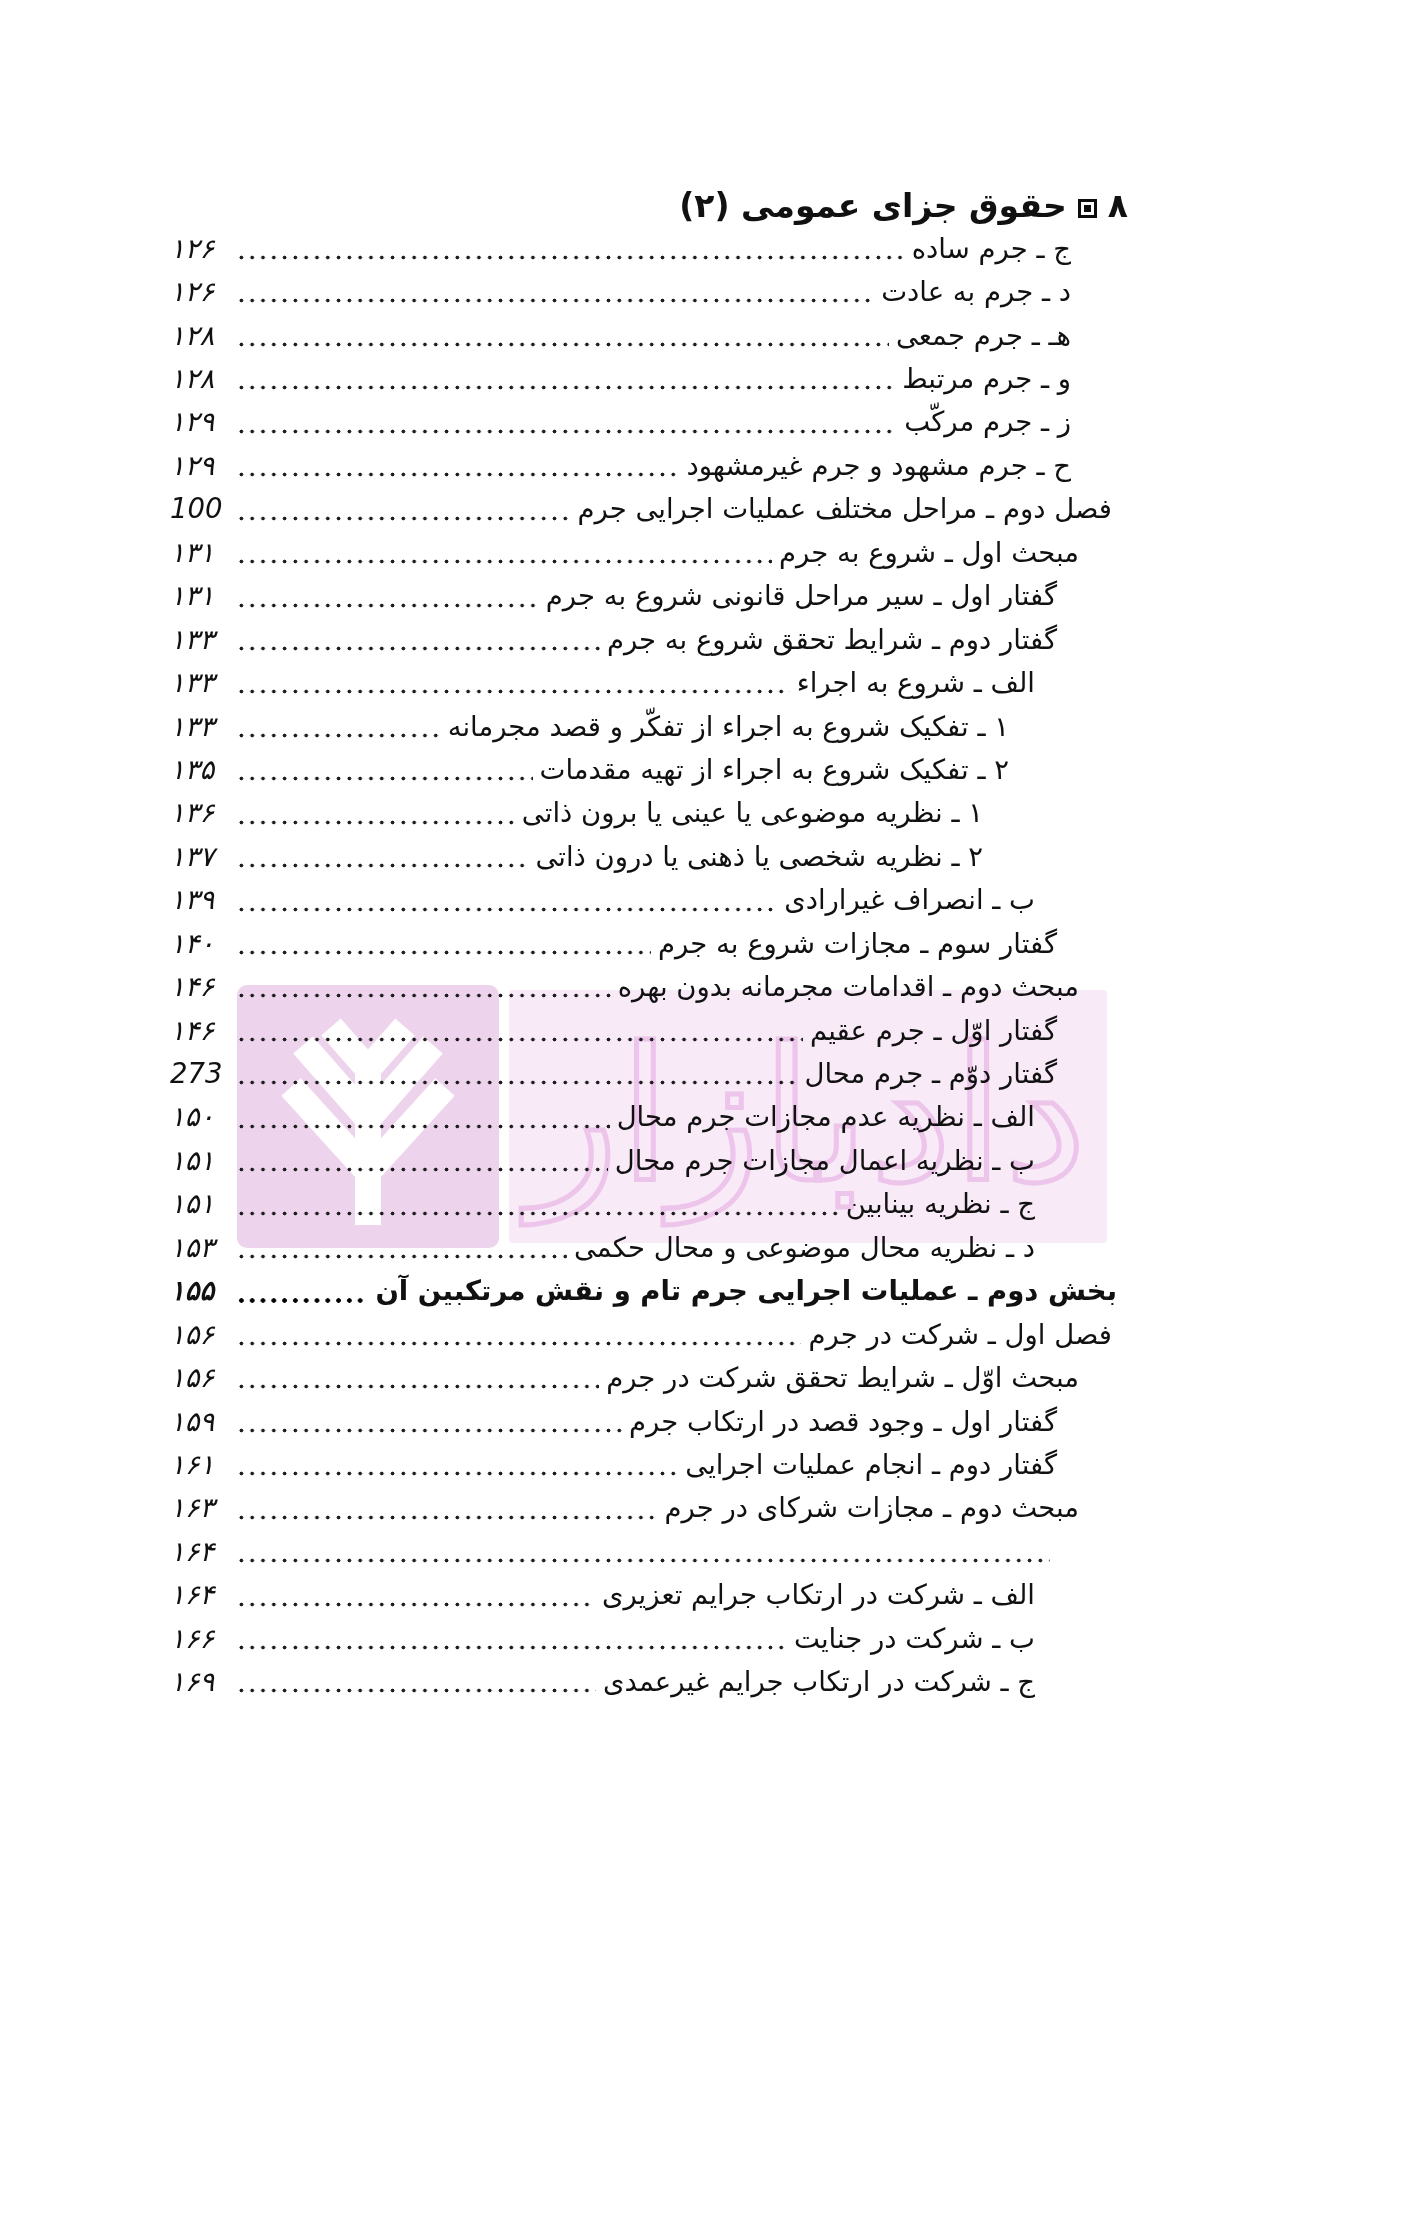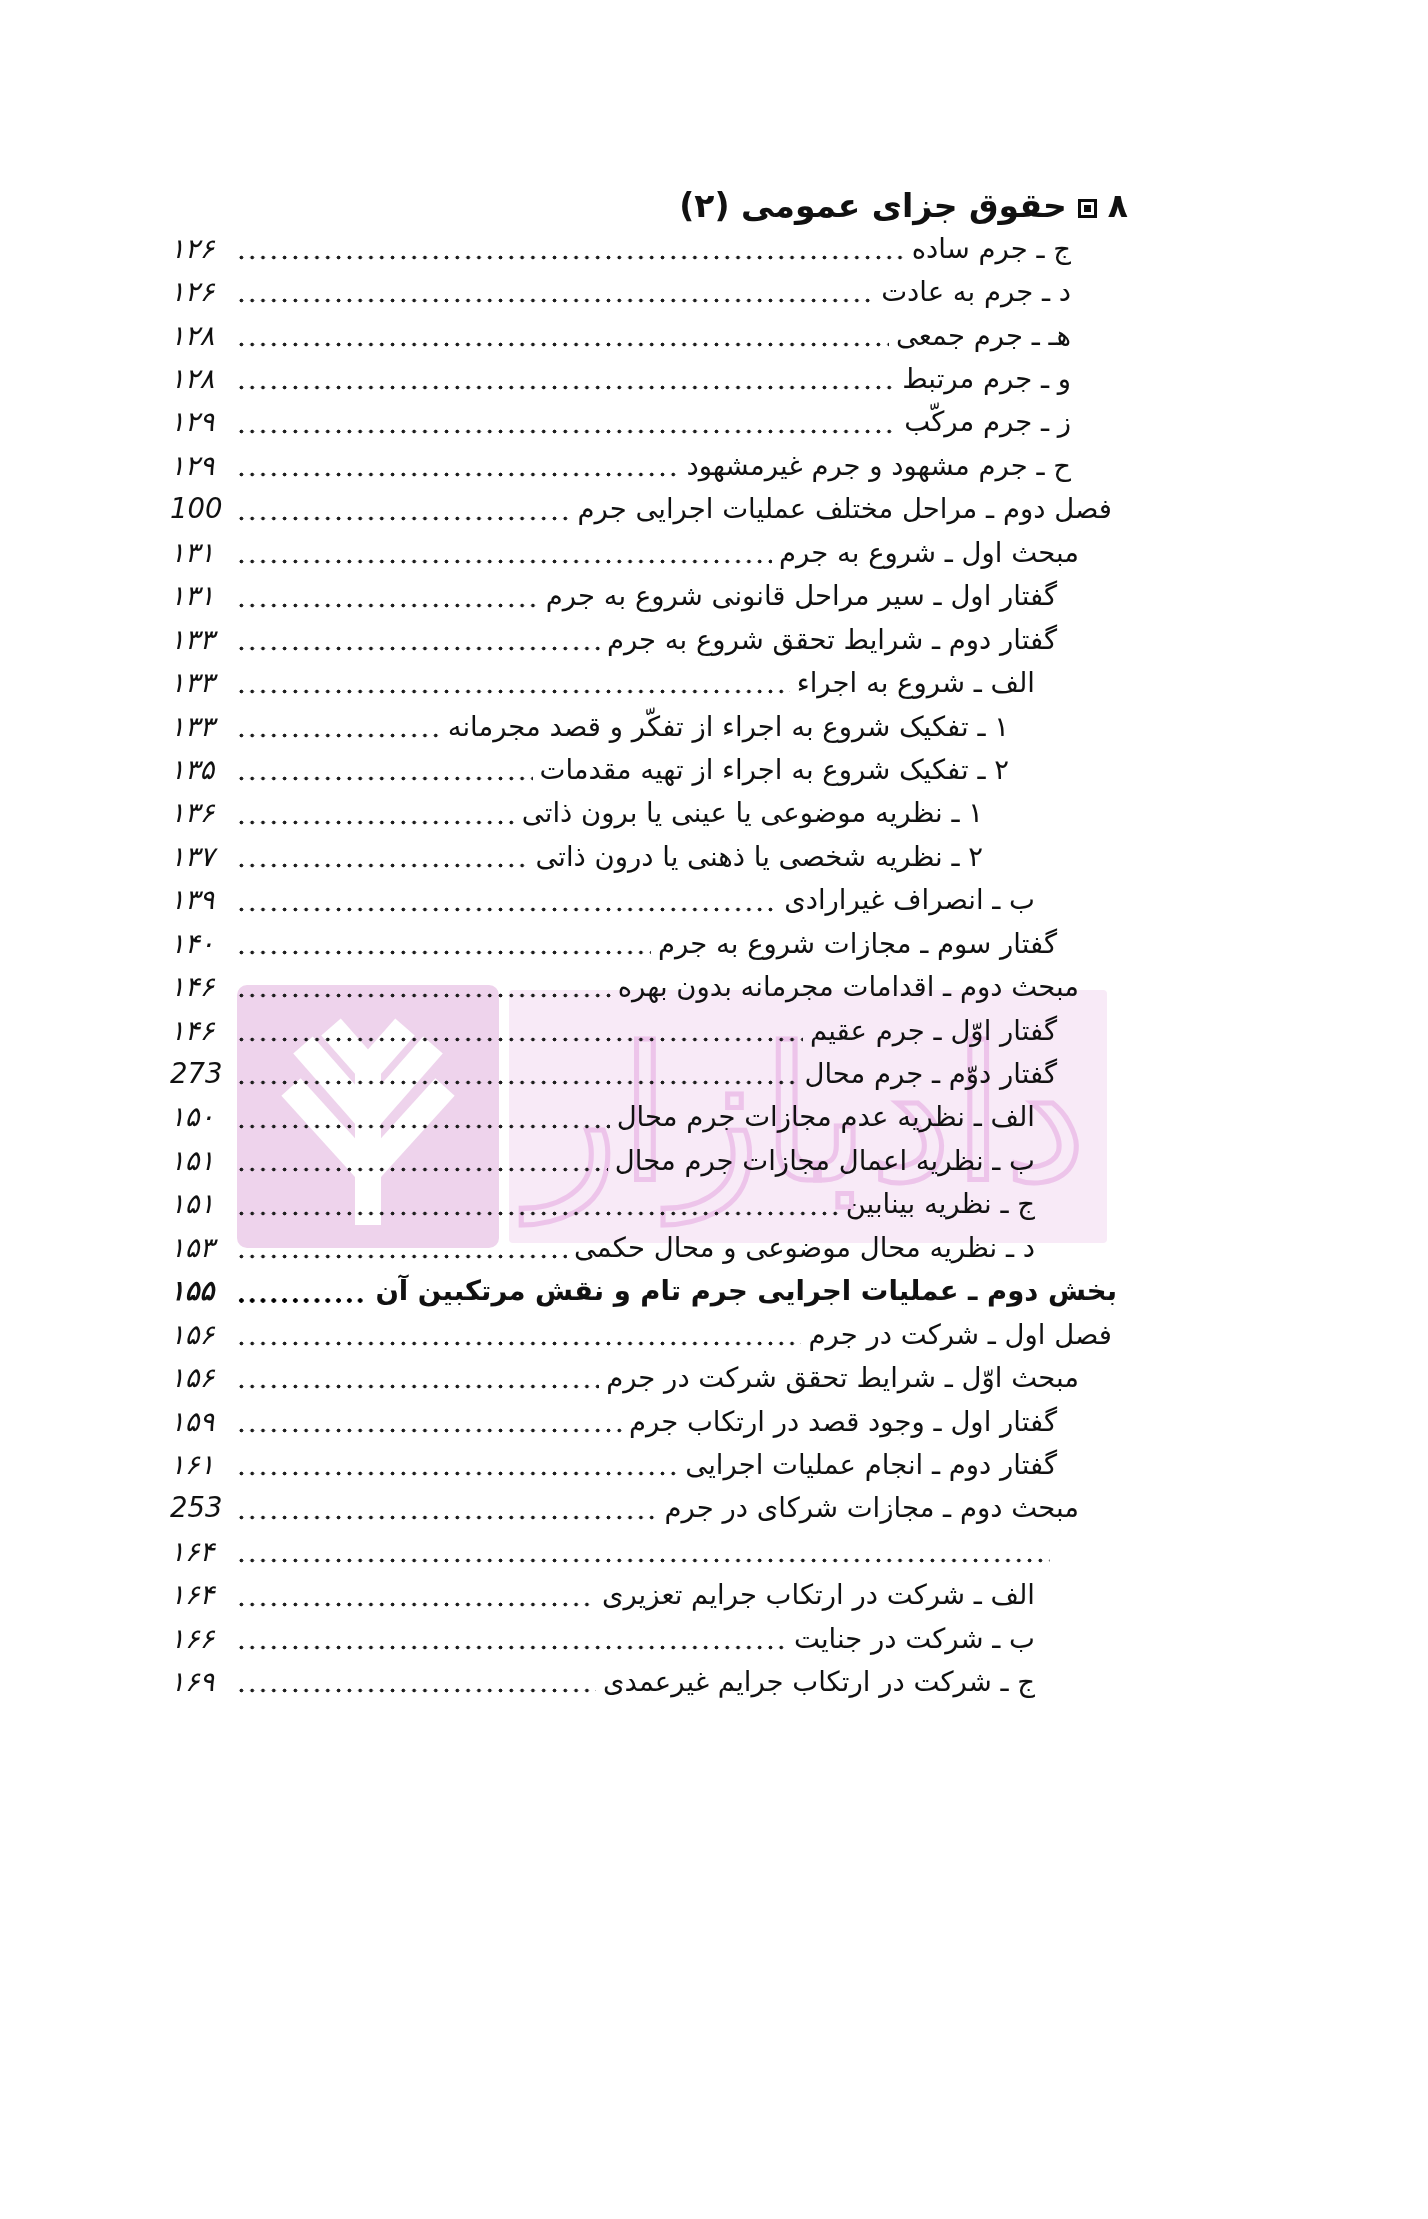--- a/index.html
+++ b/index.html
@@ -220,21 +220,21 @@
         <span class="toc-page">۱۵۹</span>
       </div>
       <div class="toc-row lvl-goftar">
         <span class="toc-title">گفتار دوم ـ انجام عملیات اجرایی</span>
         <span class="leader"></span>
         <span class="toc-page">۱۶۱</span>
       </div>
       <div class="toc-row lvl-mabhas">
         <span class="toc-title">مبحث دوم ـ مجازات شرکای در جرم</span>
         <span class="leader"></span>
-        <span class="toc-page">253</span>
+        <span class="toc-page">۱۶۳</span>
       </div>
       <div class="toc-row lvl-goftar">
         <span class="leader"></span>
         <span class="toc-page">۱۶۴</span>
       </div>
       <div class="toc-row lvl-alef">
         <span class="toc-title">الف ـ شرکت در ارتکاب جرایم تعزیری</span>
         <span class="leader"></span>
         <span class="toc-page">۱۶۴</span>
       </div>

